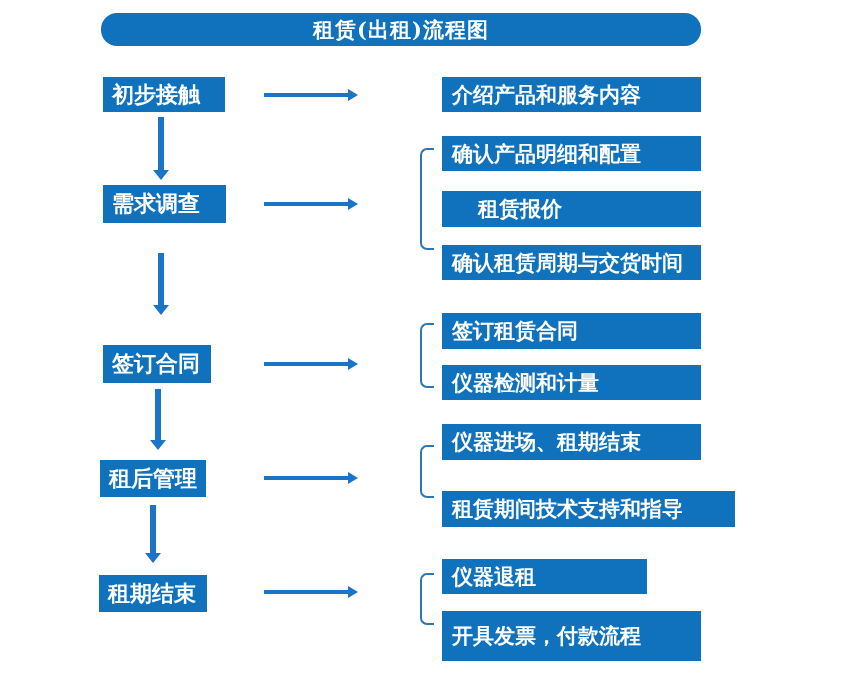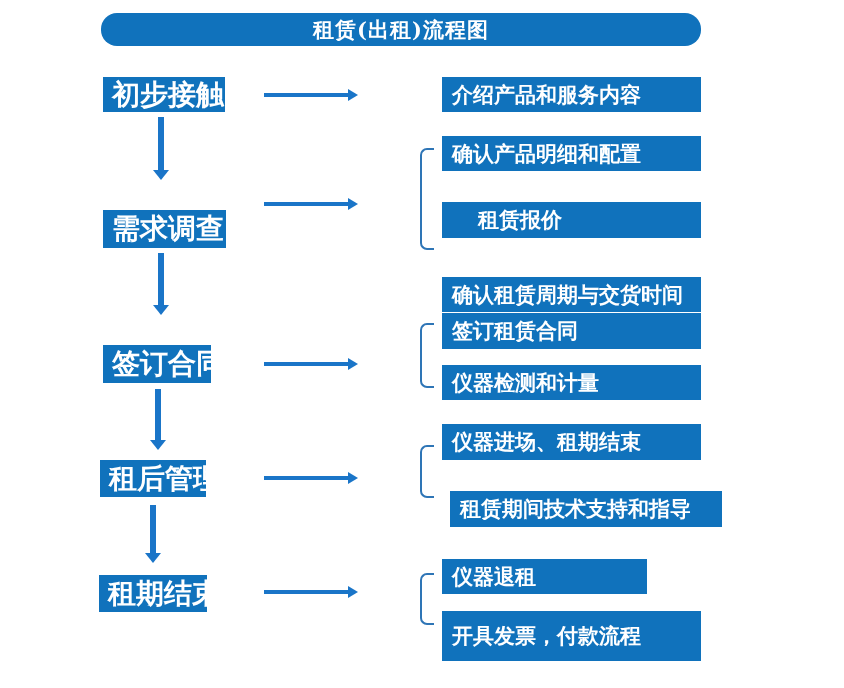--- a/index.html
+++ b/index.html
@@ -22,21 +22,21 @@
     background: var(--box);
     color: var(--text);
     font-weight: bold;
     font-size: 21px;
     display: flex;
     align-items: center;
     padding-left: 10px;
     box-sizing: border-box;
     white-space: nowrap;
   }
-  .stage { font-size: 28px; padding-left: 9px; }
+  .stage { font-size: 22px; padding-left: 9px; }
   .title-bar {
     justify-content: center;
     padding-left: 0;
     font-size: 21px;
     letter-spacing: 1px;
   }
   
   .harrow { position: absolute; height: 14px; }
   .harrow .hshaft {
     position: absolute; left: 0; right: 9px; top: 50%;
@@ -82,21 +82,21 @@
 
 <div class="canvas">
 
   <div class="box title-bar" style="left:101px; top:13px; width:600px; height:33px;border-radius:16px;">
     <span>租赁(出租)流程图</span>
   </div>
 
   <div class="box stage" style="left:103px; top:77px; width:122px; height:35px;">
     <span>初步接触</span>
   </div>
-  <div class="box stage" style="left:103px; top:185px; width:123px; height:38px;margin-top:25px;">
+  <div class="box stage" style="left:103px; top:185px; width:123px; height:38px;">
     <span>需求调查</span>
   </div>
   <div class="box stage" style="left:103px; top:345px; width:108px; height:38px;">
     <span>签订合同</span>
   </div>
   <div class="box stage" style="left:100px; top:460px; width:106px; height:37px;">
     <span>租后管理</span>
   </div>
   <div class="box stage" style="left:99px; top:575px; width:108px; height:37px;">
     <span>租期结束</span>
@@ -145,38 +145,38 @@
   <div class="bracket" style="left:420px; top:445px; height:53px;"></div>
   <div class="bracket" style="left:420px; top:573px; height:52px;"></div>
 
   <div class="box" style="left:442px; top:77px;  width:259px; height:35px;">
     <span>介绍产品和服务内容</span>
   </div>
 
   <div class="box" style="left:442px; top:136px; width:259px; height:35px;">
     <span>确认产品明细和配置</span>
   </div>
-  <div class="box" style="left:442px; top:202px; width:259px; height:36px;padding-left:36px;">
+  <div class="box" style="left:442px; top:191px; width:259px; height:36px;padding-left:36px;">
     <span>租赁报价</span>
   </div>
-  <div class="box" style="left:442px; top:245px; width:259px; height:35px;margin-top:32px;">
+  <div class="box" style="left:442px; top:245px; width:259px; height:35px;">
     <span>确认租赁周期与交货时间</span>
   </div>
 
   <div class="box" style="left:442px; top:313px; width:259px; height:36px;">
     <span>签订租赁合同</span>
   </div>
   <div class="box" style="left:442px; top:365px; width:259px; height:35px;align-items:center;">
     <span>仪器检测和计量</span>
   </div>
 
   <div class="box" style="left:442px; top:424px; width:259px; height:36px;">
     <span>仪器进场、租期结束</span>
   </div>
-  <div class="box" style="left:442px; top:491px; width:272px; height:36px;margin-left:8px;">
+  <div class="box" style="left:442px; top:491px; width:293px; height:36px;">
     <span>租赁期间技术支持和指导</span>
   </div>
 
   <div class="box" style="left:442px; top:559px; width:205px; height:35px;">
     <span>仪器退租</span>
   </div>
   <div class="box" style="left:442px; top:611px; width:259px; height:50px;">
     <span>开具发票，付款流程</span>
   </div>
 

